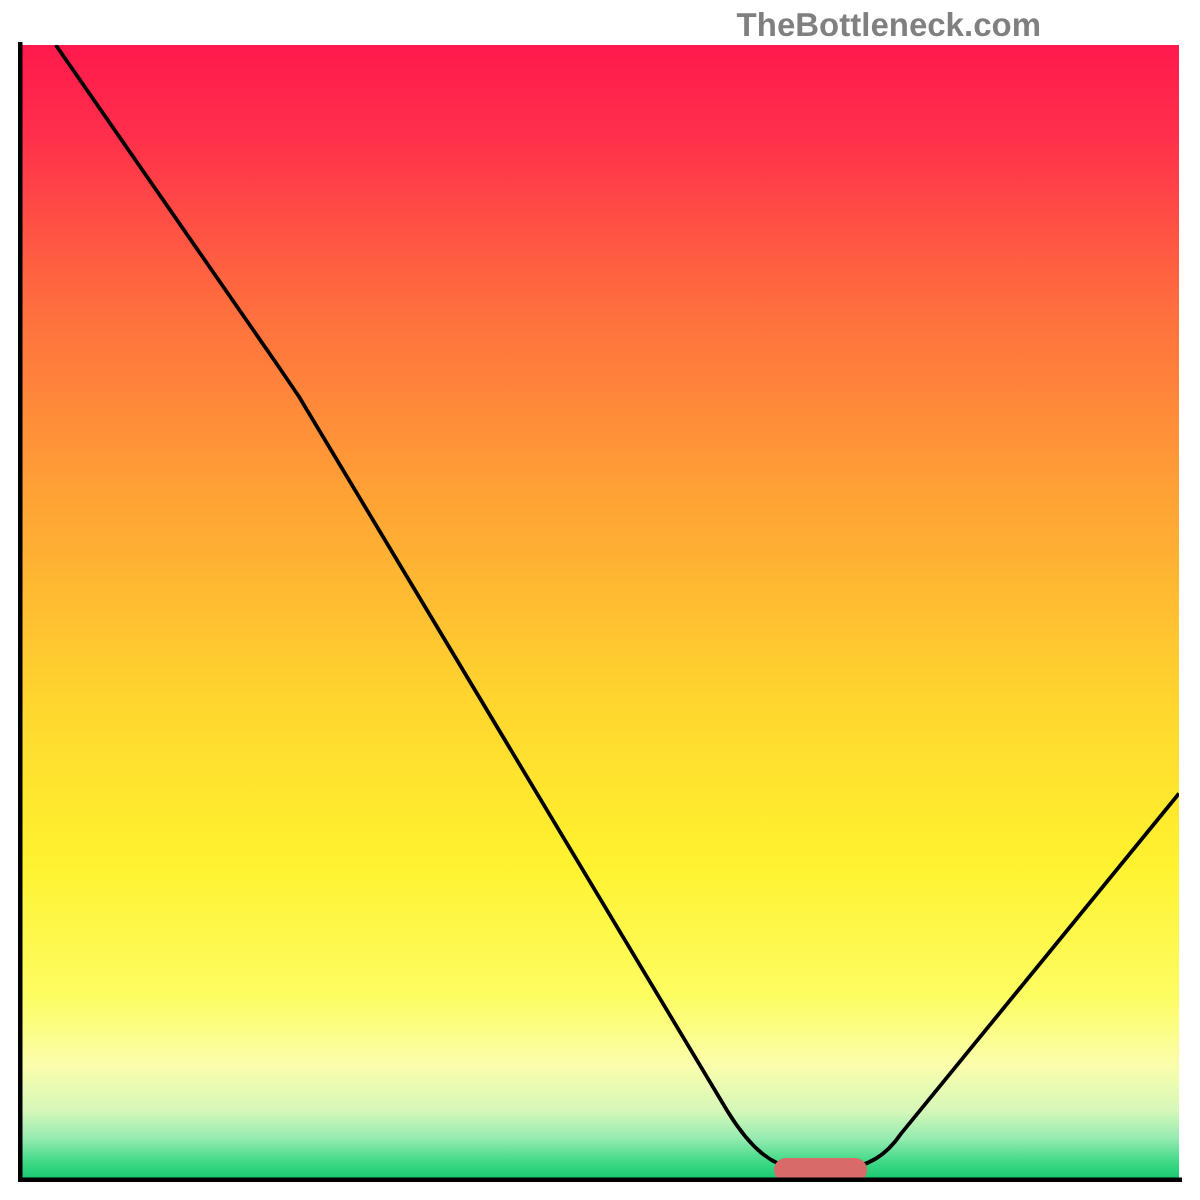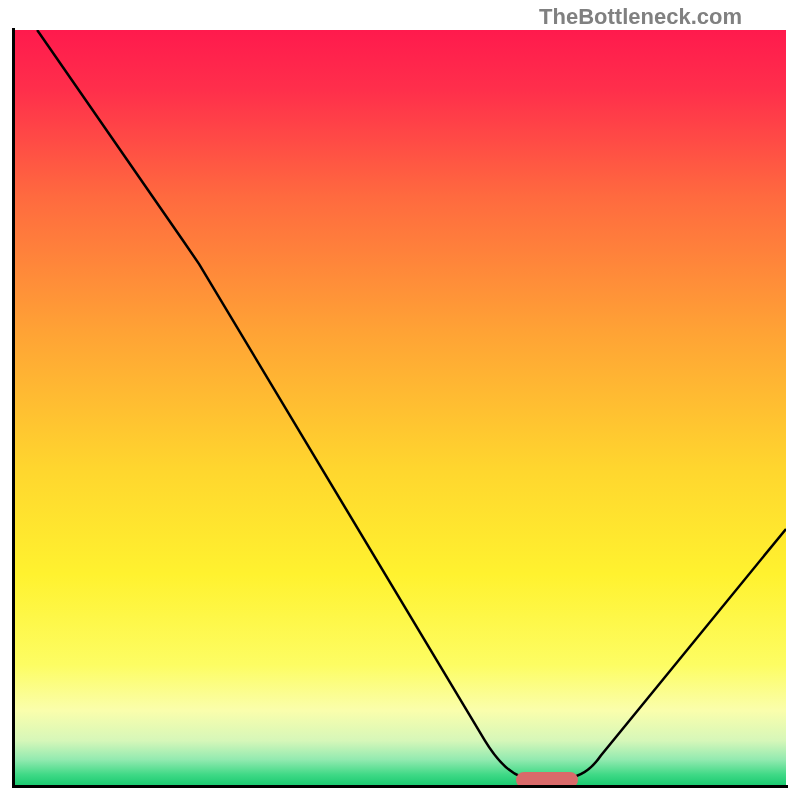--- a/index.html
+++ b/index.html
@@ -7,21 +7,20 @@
     padding: 0;
     width: 800px;
     height: 800px;
     background: #ffffff;
     font-family: Arial, Helvetica, sans-serif;
   }
   .container {
     position: relative;
     width: 704px;
     height: 800px;
-    padding-left: 48px;
   }
   .watermark {
     position: absolute;
     top: 4px;
     right: 10px;
     color: #808080;
     font-size: 22px;
     font-weight: bold;
     z-index: 20;
   }

